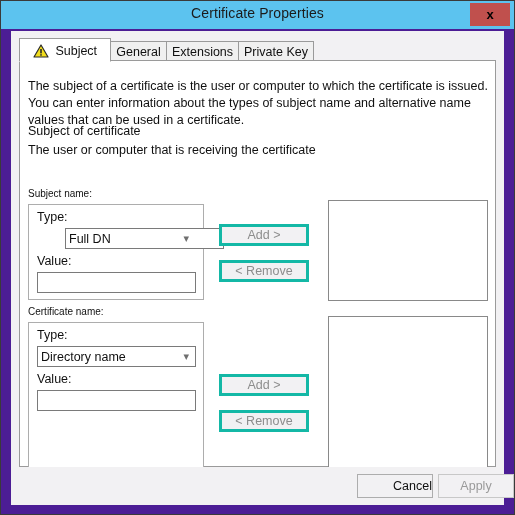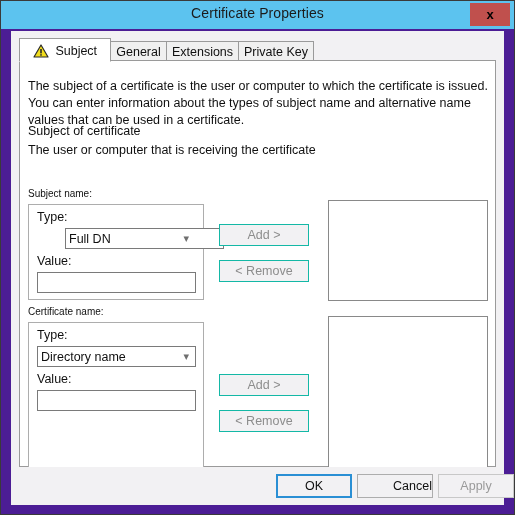--- a/index.html
+++ b/index.html
@@ -188,21 +188,21 @@
     position: absolute;
     box-sizing: border-box;
     border: 1px solid #898989;
     background: #ffffff;
   }
 
   .sidebtn {
     position: absolute;
     box-sizing: border-box;
     background: #f2f1f3;
-    border: 1px solid #14b8a6;
+    border: 3px solid #14b8a6;
     color: #8d8d8d;
     font-family: "Liberation Sans", sans-serif;
     font-size: 12.5px;
     text-align: center;
     padding: 0;
     cursor: default;
   }
 
   
   #footer {
@@ -328,19 +328,18 @@
 
       <button class="sidebtn" style="left:199px; top:313px; width:90px; height:22px;">Add &gt;</button>
 
       <button class="sidebtn" style="left:199px; top:349px; width:90px; height:22px;">&lt; Remove</button>
 
       <div class="listbox" style="left:308px; top:255px; width:160px; height:168px;"></div>
 
     </div>
 
     <div id="footer">
-      <button class="dlgbtn" id="ok-button" style="left:265px;">OK</button>
       <button class="dlgbtn" id="cancel-button" style="left:346px;text-align:right;">Cancel</button>
       <button class="dlgbtn" id="apply-button" style="left:427px;">Apply</button>
     </div>
 
   </div>
 </div>
 
 </body></html>

